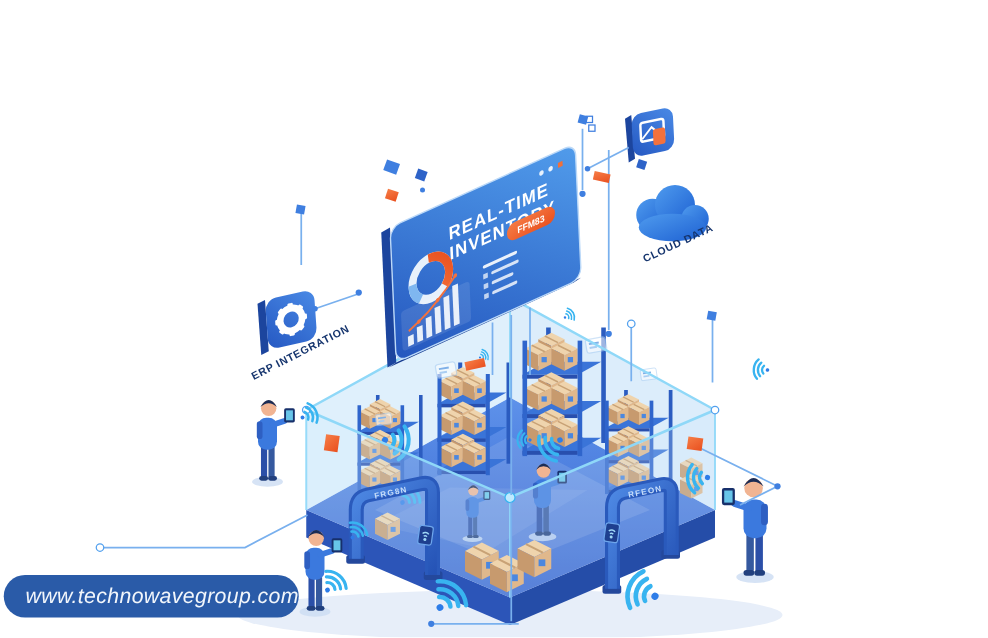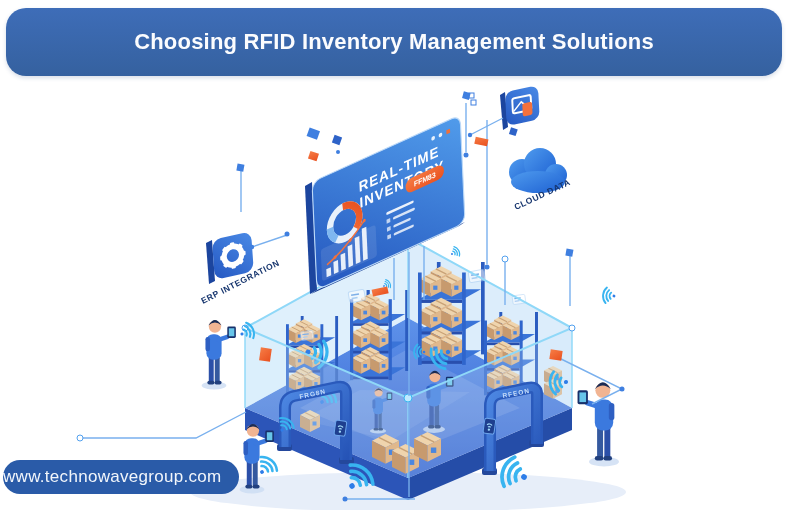--- a/index.html
+++ b/index.html
@@ -3,21 +3,21 @@
 <meta charset="utf-8">
 <style>
   html,body{margin:0;padding:0;}
   body{font-family:"Liberation Sans", sans-serif; background:#ffffff;}
   .canvas{position:relative;width:790px;height:510px;background:#ffffff;overflow:hidden;}
   .scene{position:absolute;left:0;top:0;width:790px;height:510px;}
   .banner{position:absolute;left:6px;top:8px;width:776px;height:68px;background:linear-gradient(180deg,#3e6db8,#35619f);
     border-radius:20px;display:flex;align-items:center;justify-content:center;box-shadow:0 2px 4px rgba(40,70,130,.18);}
   .banner h1{margin:0;font-size:22px;font-weight:bold;color:#fbfcfe;letter-spacing:.2px;}
   .watermark{position:absolute;left:3px;top:460px;width:236px;height:34px;background:#2a5ba8;border-radius:17px;
-    display:flex;align-items:center;justify-content:flex-start;}
+    display:flex;align-items:center;justify-content:flex-end;font-style:italic;}
   .watermark span{color:#f2f6fb;font-size:17px;letter-spacing:.3px;}
   svg{display:block;}
   text{font-family:"Liberation Sans", sans-serif;}
 </style>
 </head>
 <body>
 
 <div class="canvas">
 
 <svg class="scene" viewBox="0 0 790 510">
@@ -335,21 +335,18 @@
     <rect x="475" y="138" width="13" height="7" fill="url(#gOrange)" transform="rotate(12 481 141)"></rect>
     <rect x="260" y="348" width="11" height="13" fill="url(#gOrange)" transform="rotate(8 265 354)"></rect>
     <rect x="372" y="288" width="16" height="7" fill="url(#gOrange)" transform="rotate(-12 380 291)"></rect>
     <rect x="550" y="350" width="12" height="10" fill="url(#gOrange)" transform="rotate(8 556 355)"></rect>
     <rect x="510" y="128" width="7" height="7" fill="#2e63c8" transform="rotate(18 513 131)"></rect>
     <rect x="469" y="93" width="5" height="5" fill="none" stroke="#3f7fe0"></rect>
     <rect x="471" y="100" width="5" height="5" fill="none" stroke="#3f7fe0"></rect>
   </g>
 </svg>
 
-<div class="banner">
-  <h1>Choosing RFID Inventory Management Solutions</h1>
-</div>
 
 <div class="watermark">
   <span>www.technowavegroup.com</span>
 </div>
 
 </div>
 
 </body></html>

